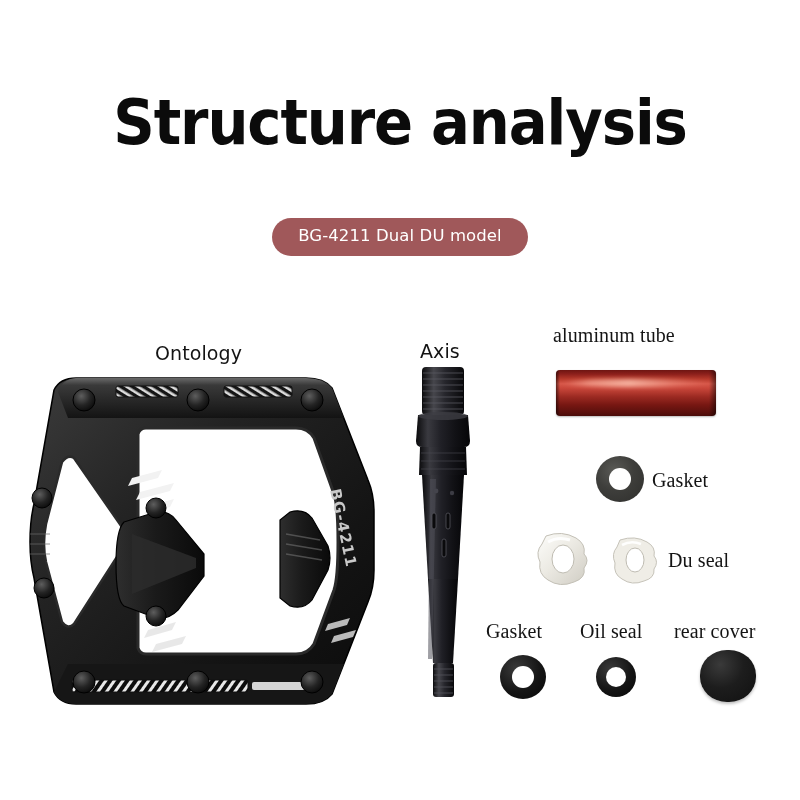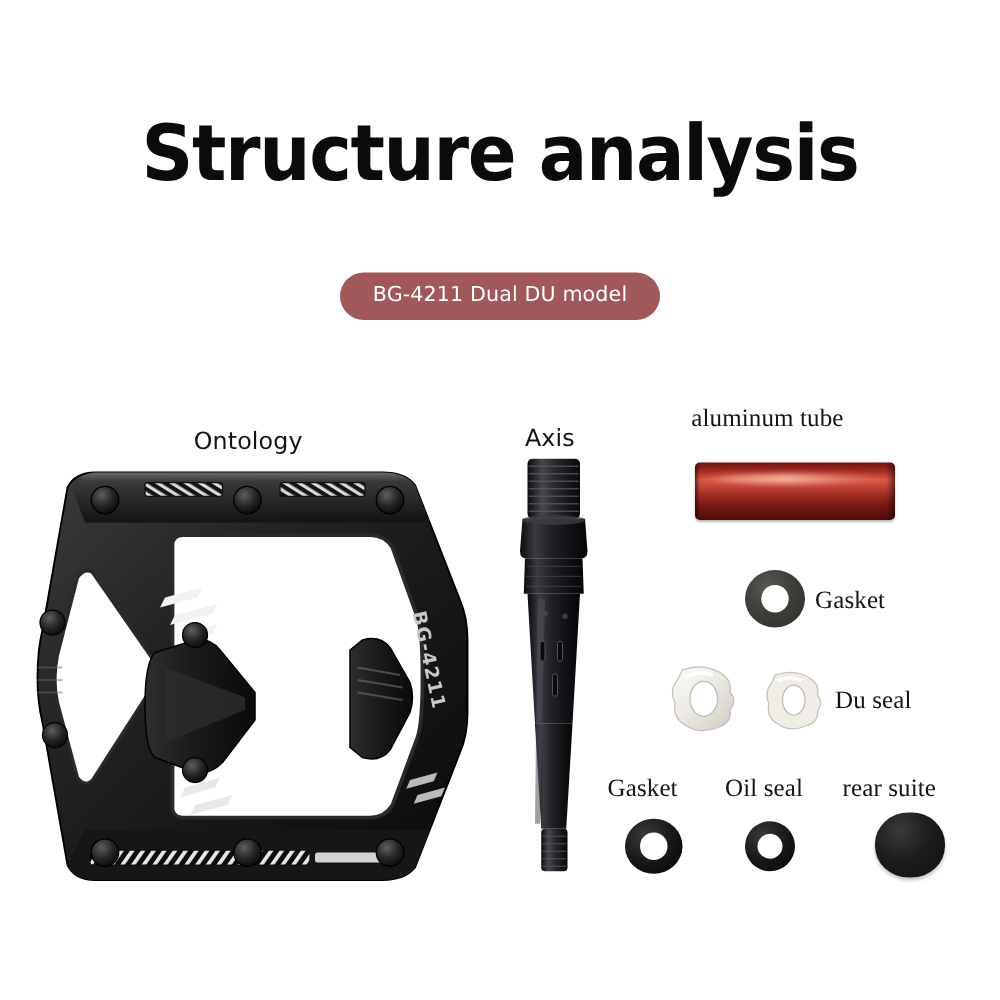--- a/index.html
+++ b/index.html
@@ -300,21 +300,21 @@
       <path d="M 12 7 Q 27 2 39 9 Q 48 14 46 23 Q 51 29 46 36 Q 47 45 36 48
                Q 24 53 14 46 Q 5 41 7 30 Q 3 21 9 14 Z" fill="#efede6" stroke="#c6c3b9" stroke-width="1"></path>
       <ellipse cx="27" cy="27" rx="9" ry="12" fill="#ffffff" stroke="#bfbcb2" stroke-width="1"></ellipse>
       <path d="M 14 12 Q 23 7 33 11" stroke="#ffffff" stroke-width="2.6" fill="none" opacity=".9"></path>
     </svg>
   </div>
   <div class="lbl big" style="left:668px;top:550px;">Du seal</div>
 
   <div class="lbl big" style="left:486px;top:621px;">Gasket</div>
   <div class="lbl big" style="left:580px;top:621px;">Oil seal</div>
-  <div class="lbl big" style="left:674px;top:621px;">rear suite</div>
+  <div class="lbl big" style="left:674px;top:621px;">rear cover</div>
 
   <div class="ring blk" style="left:500px;top:655px;width:46px;height:44px;">
     <div class="hole" style="left:12px;top:11px;width:22px;height:22px;"></div>
   </div>
 
   <div class="ring blk" style="left:596px;top:657px;width:40px;height:40px;">
     <div class="hole" style="left:10px;top:10px;width:20px;height:20px;"></div>
   </div>
 
   <div class="disc" style="left:700px;top:650px;width:56px;height:52px;"></div>

